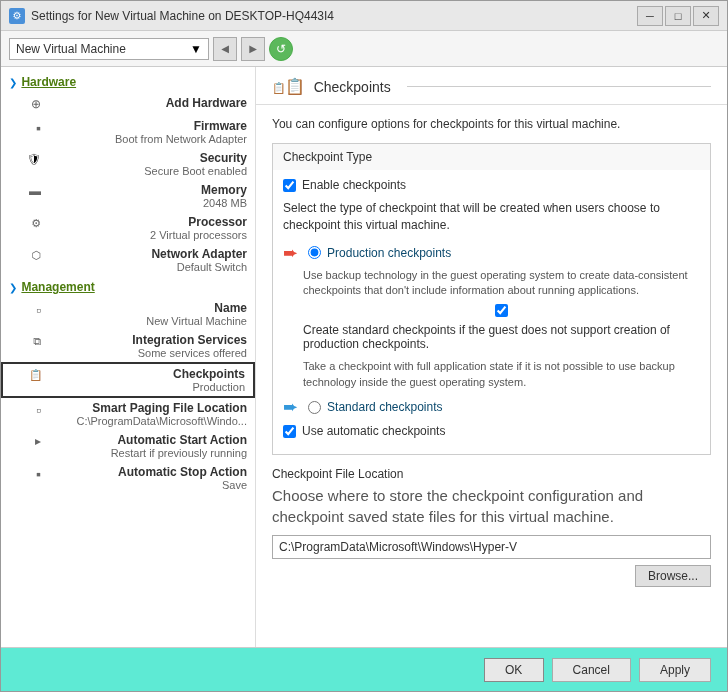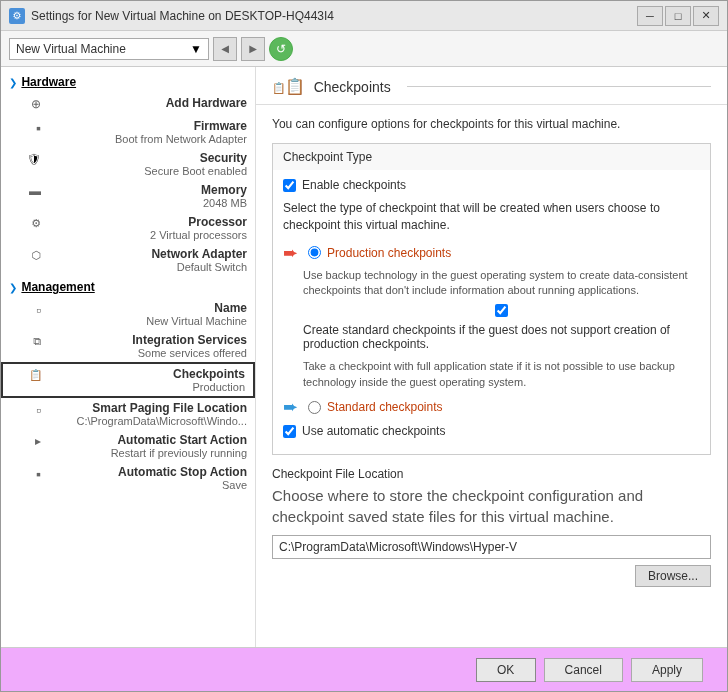--- a/index.html
+++ b/index.html
@@ -139,21 +139,21 @@
       gap: 4px;
     }
 
     .section-icon {
       color: #0078d4;
       font-size: 10px;
     }
 
     .section-title {
       font-weight: bold;
-      color: #000000;
+      color: #4d7c0f;
       font-size: 12px;
       text-decoration: underline;
     }
 
     .sidebar-item {
       display: flex;
       align-items: flex-start;
       padding: 3px 8px 3px 24px;
       cursor: pointer;
       gap: 6px;
@@ -275,21 +275,21 @@
     }
 
     .radio-row input[type="radio"] {
       width: 13px;
       height: 13px;
       cursor: pointer;
     }
 
     .radio-label {
       font-size: 12px;
-      color: #c2410c;
+      color: #0c4a6e;
       font-weight: normal;
     }
 
     .radio-desc {
       font-size: 11px;
       color: #555;
       margin-left: 20px;
       margin-bottom: 6px;
       line-height: 1.4;
     }
@@ -340,25 +340,25 @@
       padding: 3px 12px;
       background: #e0e0e0;
       border: 1px solid #aaa;
       cursor: pointer;
       font-size: 12px;
       color: #333;
     }
 
     .footer {
       border-top: 1px solid #ccc;
-      padding: 8px 24px;
+      padding: 8px 16px;
       display: flex;
       justify-content: flex-end;
       gap: 8px;
-      background: #f0abfc;
+      background: #5eead4;
       height: 44px;
       align-items: center;
     }
 
     .footer-btn {
       padding: 4px 20px;
       border: 1px solid #aaa;
       background: #e8e8e8;
       cursor: pointer;
       font-size: 12px;

